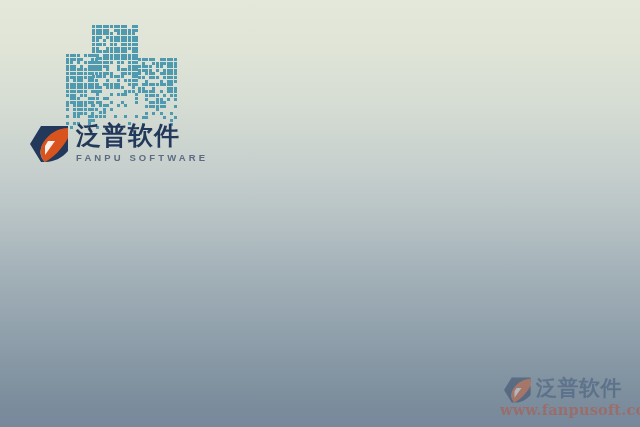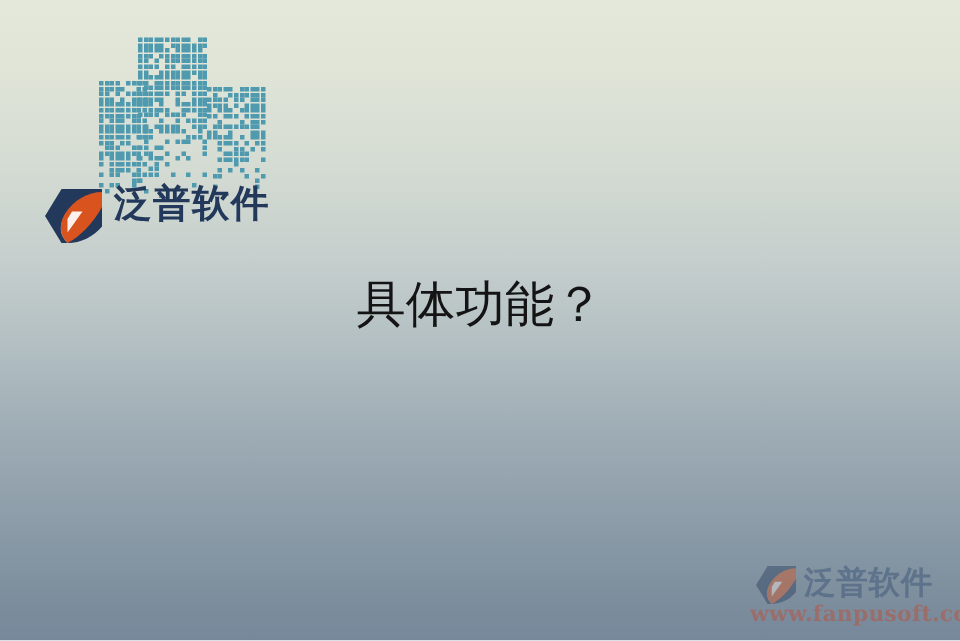--- a/index.html
+++ b/index.html
@@ -633,25 +633,25 @@
     <div id="logo-mark">
       <svg viewBox="0 0 44 40" width="44" height="40" xmlns="http://www.w3.org/2000/svg">
         <path d="M13 2 L40 2 L40 9 C30 8 20 12 15 20 C11 27 12 33 17 38 L13 38 L2 20 Z" fill="#23395b"></path>
         <path d="M40 4 L40 26 C34 33 26 37 17 38 C12 33 11 26 15 19 C21 9 31 4 40 4 Z" fill="#d9531e"></path>
         <path d="M40 14 L40 27 C34 34 26 38 17 38 C25 34 34 25 40 14 Z" fill="#23395b"></path>
         <path d="M20 17 L27 17 L17 31 L17 22 Z" fill="#ffffff" opacity="0.92"></path>
       </svg>
     </div>
     <div id="logo-words">
       <div id="logo-cn">泛普软件</div>
+      <div id="logo-en">FANPU SOFTWARE</div>
     </div>
   </div>
 
   <div id="headline">
-    <span class="hl-line">具体功能？</span>
   </div>
 
   <div id="watermark">
     <div id="wm-mark">
       <svg viewBox="0 0 44 40" width="32" height="28" xmlns="http://www.w3.org/2000/svg">
         <path d="M13 2 L40 2 L40 9 C30 8 20 12 15 20 C11 27 12 33 17 38 L13 38 L2 20 Z" fill="#23395b"></path>
         <path d="M40 4 L40 26 C34 33 26 37 17 38 C12 33 11 26 15 19 C21 9 31 4 40 4 Z" fill="#d9531e"></path>
         <path d="M40 14 L40 27 C34 34 26 38 17 38 C25 34 34 25 40 14 Z" fill="#23395b"></path>
         <path d="M20 17 L27 17 L17 31 L17 22 Z" fill="#ffffff" opacity="0.9"></path>
       </svg>

